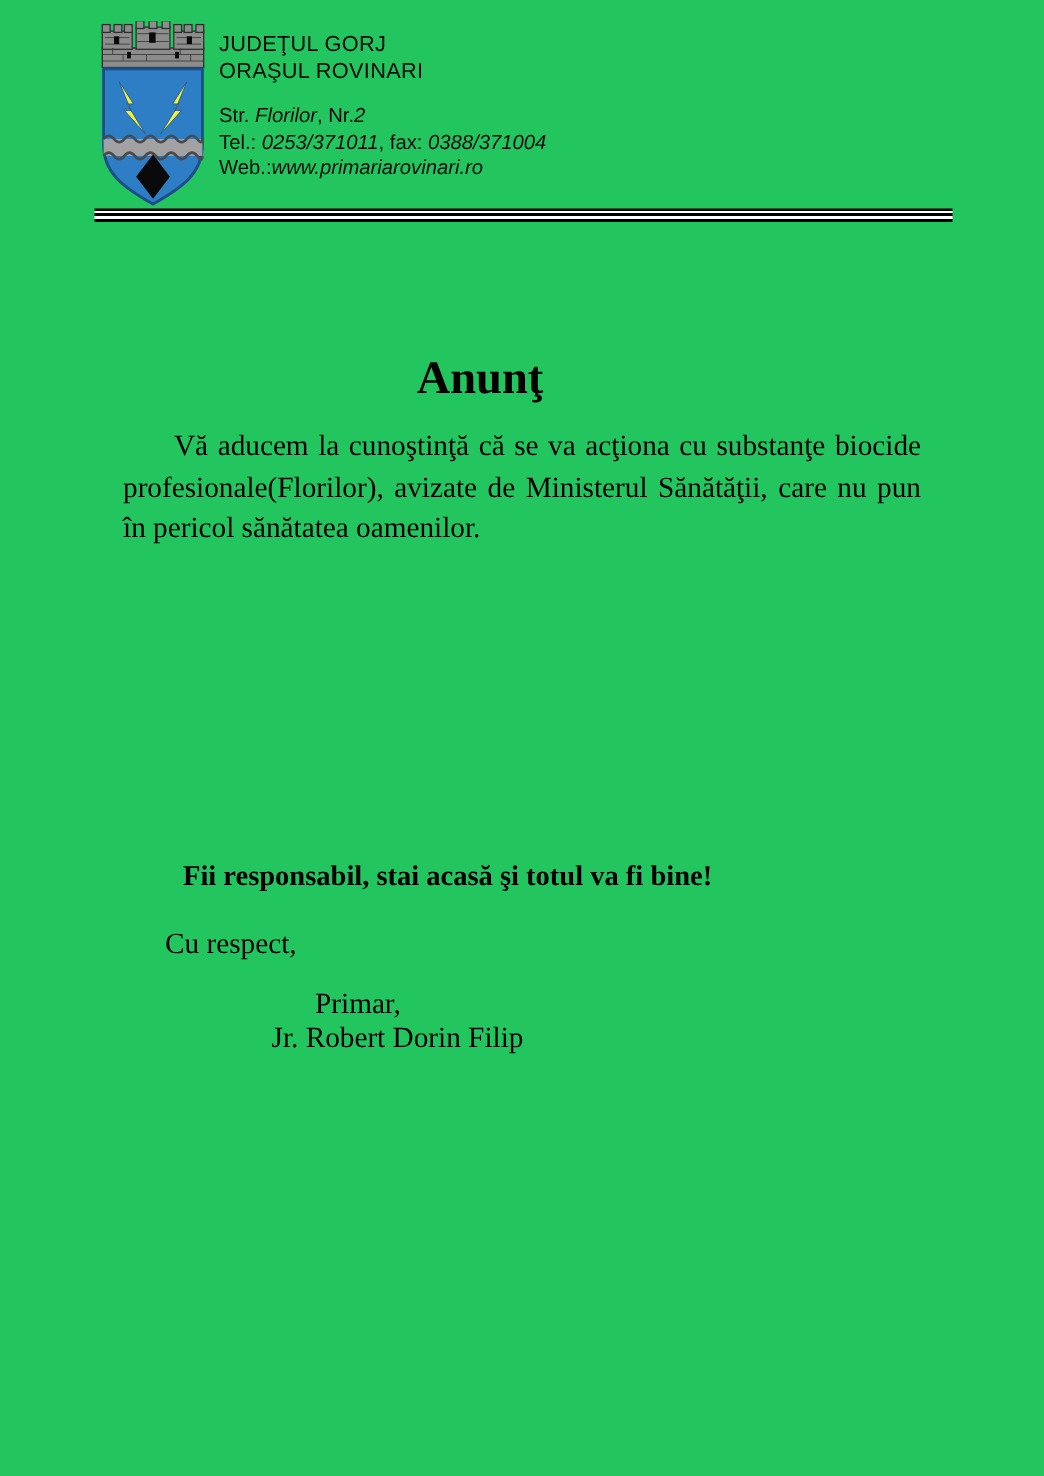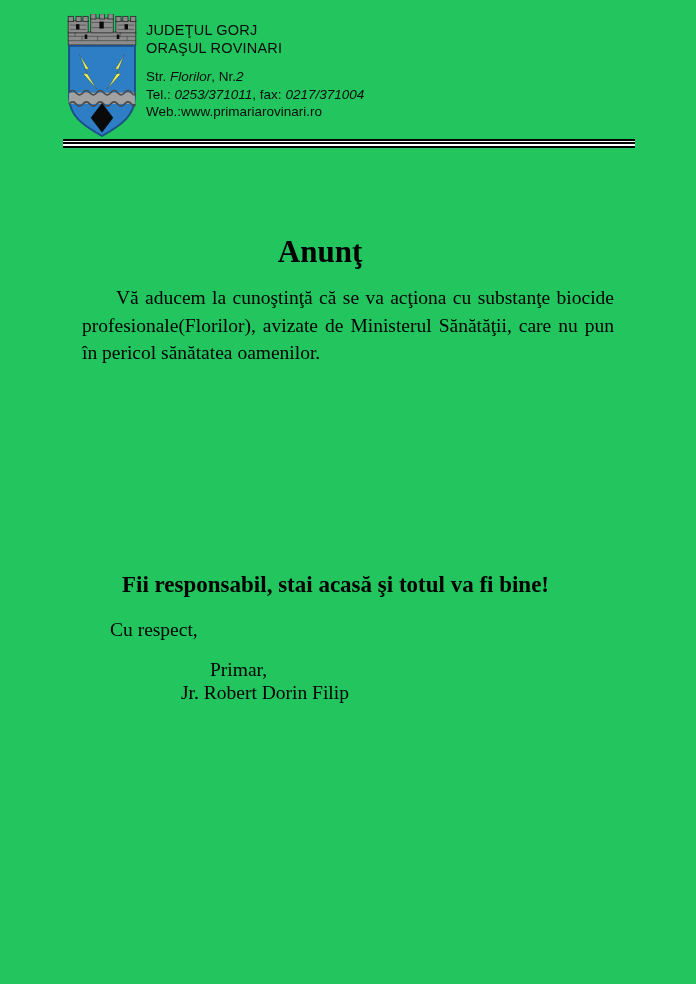--- a/index.html
+++ b/index.html
@@ -73,21 +73,21 @@
     margin: 0;
     font-size: 19.5px;
     line-height: 27.6px;
     text-align: justify;
     text-indent: 34px;
   }
 
   .slogan {
     position: absolute;
     left: 122px; top: 571px;
-    font-size: 23px;
+    font-size: 19px;
     font-weight: bold;
     line-height: 27px;
   }
   .closing {
     position: absolute;
     left: 110px; top: 616px;
     font-size: 19.5px;
     line-height: 27px;
   }
   .sig-role {
@@ -171,22 +171,22 @@
         <polygon points="45,102 58,119 45,136 32,119" fill="#0A0A0A"></polygon>
       </g>
     </svg>
   </div>
 
   <div class="header-text">
     <div class="org-line">JUDEŢUL GORJ</div>
     <div class="org-line">ORAŞUL ROVINARI</div>
     <div class="contact-block">
       <div class="contact-line"><span>Str. </span><span style="font-style: italic;">Florilor</span><span>, Nr.</span><span style="font-style: italic;">2</span></div>
-      <div class="contact-line"><span>Tel.: </span><span style="font-style: italic;">0253/371011</span><span>, fax: </span><span style="font-style: italic;">0217/371004</span></div>
-      <div class="contact-line"><span>Web.:</span><span style=" text-align: center;">www.primariarovinari.ro</span></div>
+      <div class="contact-line"><span>Tel.: </span><span style="font-style: italic;">0253/371011</span><span>, fax: </span><span style="font-style: italic;">0388/371004</span></div>
+      <div class="contact-line"><span>Web.:</span><span style="font-style: italic; text-align: center;">www.primariarovinari.ro</span></div>
     </div>
   </div>
 
   <div class="separator"></div>
 
   <div class="title">Anunţ</div>
 
   <div class="body-text">
     <p>Vă aducem la cunoştinţă că se va acţiona cu substanţe biocide profesionale(Florilor), avizate de Ministerul Sănătăţii, care nu pun în pericol sănătatea oamenilor.</p>
   </div>

